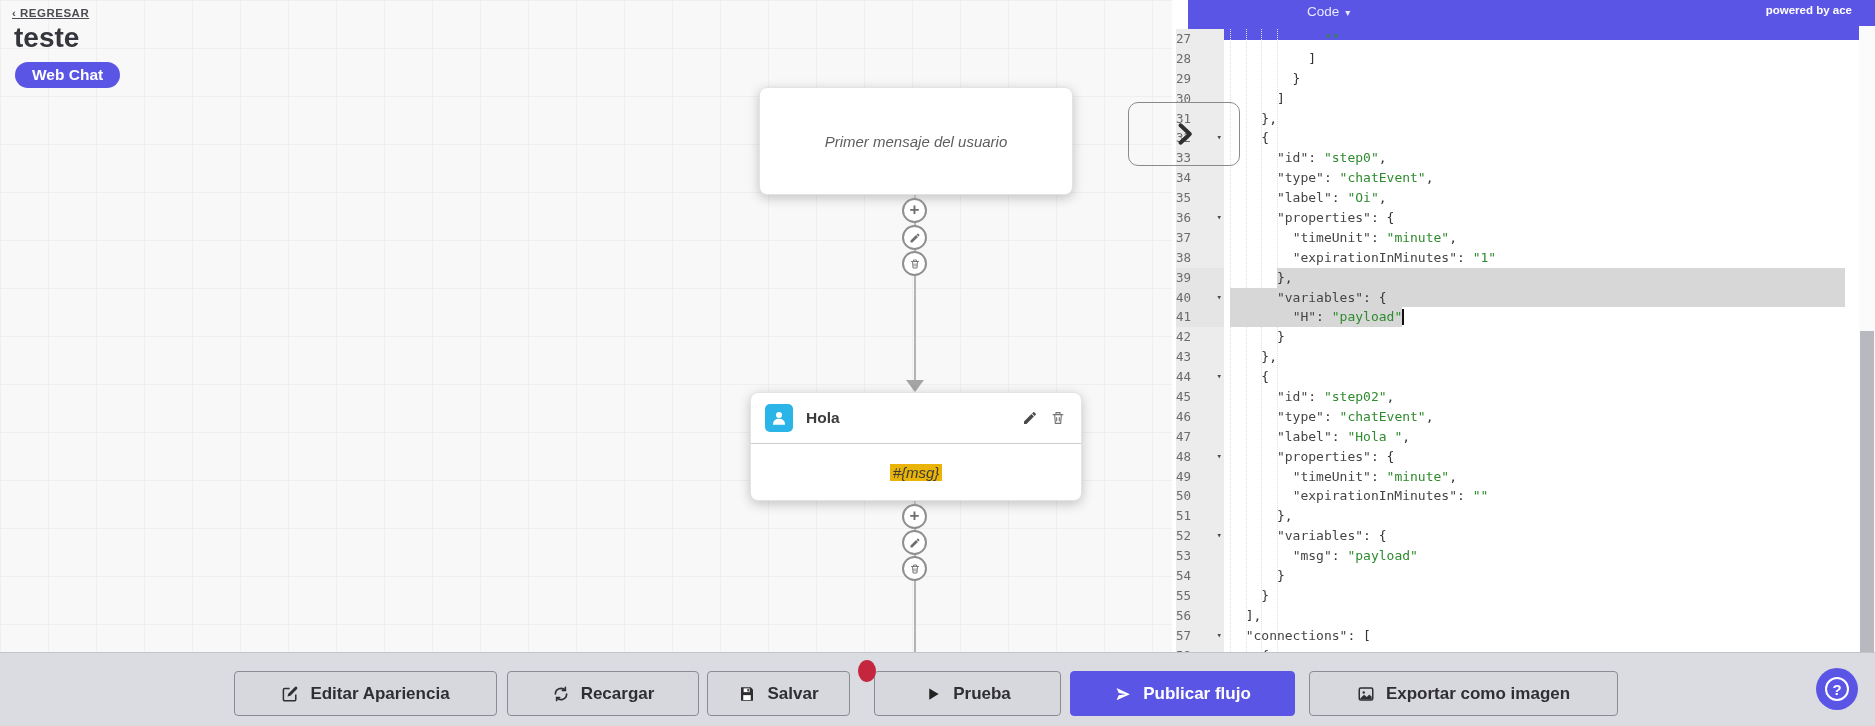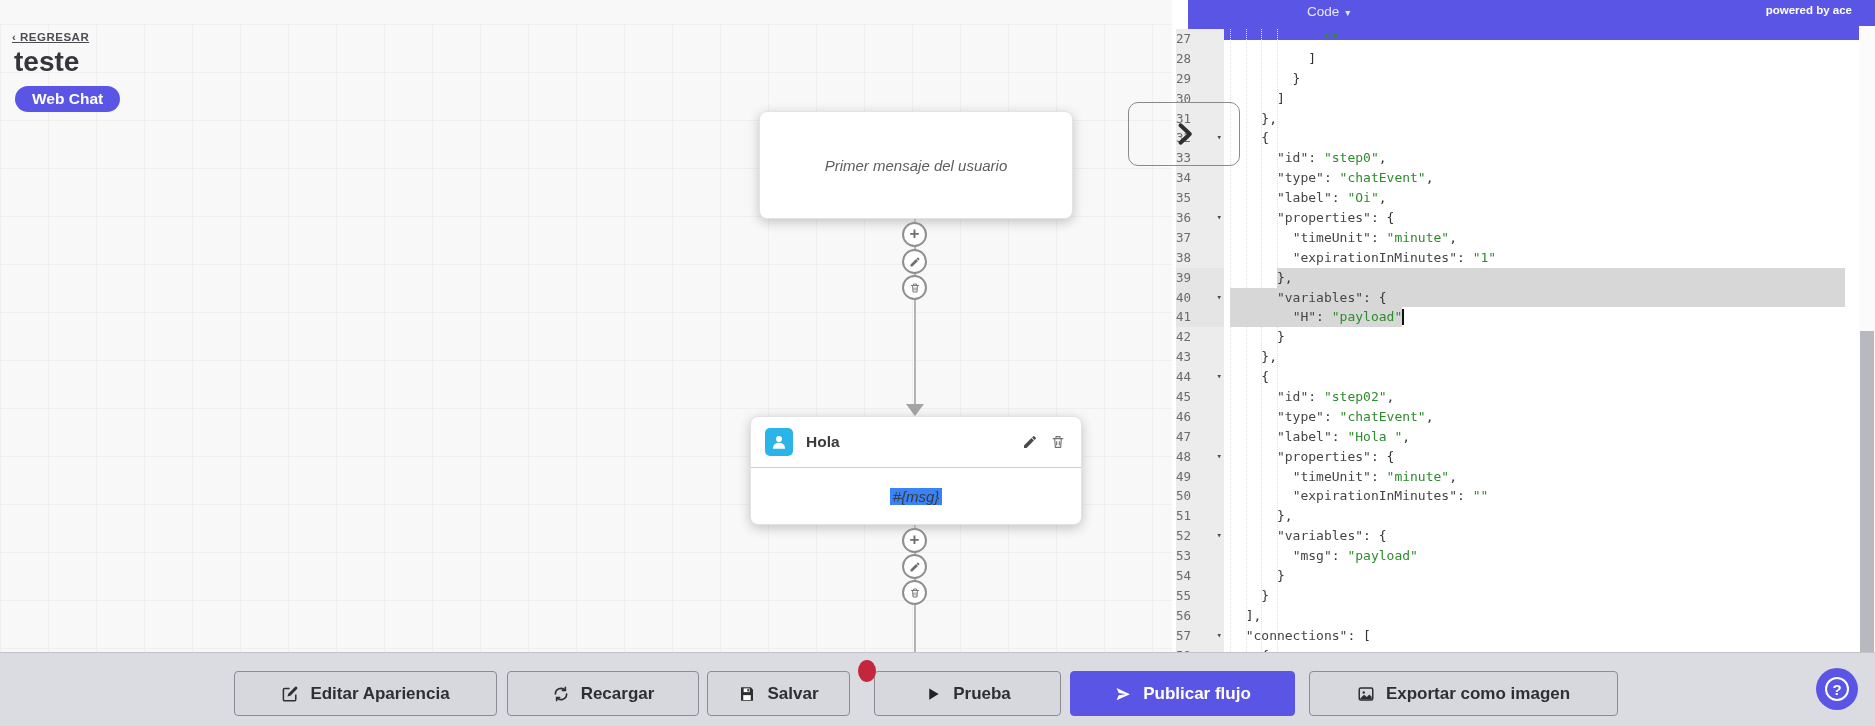--- a/index.html
+++ b/index.html
@@ -6,21 +6,20 @@
   html,body { width:1875px; height:726px; overflow:hidden; }
   body { font-family:"Liberation Sans", sans-serif; position:relative; background:#f8f8f8; }
 
   
   .canvas {
     position:absolute; left:0; top:0; width:1172px; height:652px;
     background-color:#f8f8f8;
     background-image:linear-gradient(#efefef 1px, transparent 1px),
                      linear-gradient(90deg,#efefef 1px, transparent 1px);
     background-size:48px 48px;
-    margin-top:24px;
   }
   .back-link { position:absolute; left:12px; top:7px; font-size:11.5px; font-weight:bold;
     color:#4c4c52; text-decoration:underline; letter-spacing:.5px; cursor:pointer; }
   .flow-title { position:absolute; left:14px; top:22px; font-size:28px; font-weight:600; color:#35353d; }
   .channel-badge { position:absolute; left:15px; top:62px; background:#5b55e6; color:#fff;
     font-size:15.5px; font-weight:bold; padding:4px 17px; border-radius:15px; }
 
   
   .node { position:absolute; background:#fff; border:1px solid #e3e3e3; border-radius:8px;
     box-shadow:0 3px 12px rgba(0,0,0,.22); display:flex; flex-direction:column; }
@@ -31,21 +30,21 @@
   .node-2 .node-header { height:51px; }
   .node-avatar { width:28px; height:28px; border-radius:5px; background:#2ab4e8;
     display:flex; align-items:center; justify-content:center; flex:0 0 auto; }
   .node-avatar svg { width:18px; height:18px; }
   .node-title { font-size:15.5px; font-weight:bold; color:#3b3b3b; margin-left:13px; flex:1; }
   .node-actions { display:flex; align-items:center; gap:10px; }
   .icon-btn { width:18px; height:18px; display:flex; align-items:center; justify-content:center; cursor:pointer; }
   .icon-btn svg { width:16px; height:16px; }
   .node-body { flex:1; display:flex; align-items:center; justify-content:center;
     font-style:italic; font-size:15px; color:#5e5e5e; }
-  .msg-var { background:#3b82f6; color:#3a3a3a; padding:0 3px; font-style:italic; }
+  .msg-var { background:#eab308; color:#3a3a3a; padding:0 3px; font-style:italic; }
 
   
   .vline { position:absolute; width:2px; background:#b4b4b4; left:914px; }
   .vline-1 { top:195px; height:188px; }
   .vline-2 { top:501px; height:151px; }
   .arrow-down { position:absolute; left:906px; top:380px; width:0; height:0;
     border-left:9px solid transparent; border-right:9px solid transparent; border-top:12px solid #a5a5a5; }
   .conn-circle { position:absolute; left:902px; width:25px; height:25px; border-radius:50%;
     background:#fff; border:2px solid #8f8f8f; color:#6e6e6e; display:flex; align-items:center;
     justify-content:center; cursor:pointer; z-index:3; }

